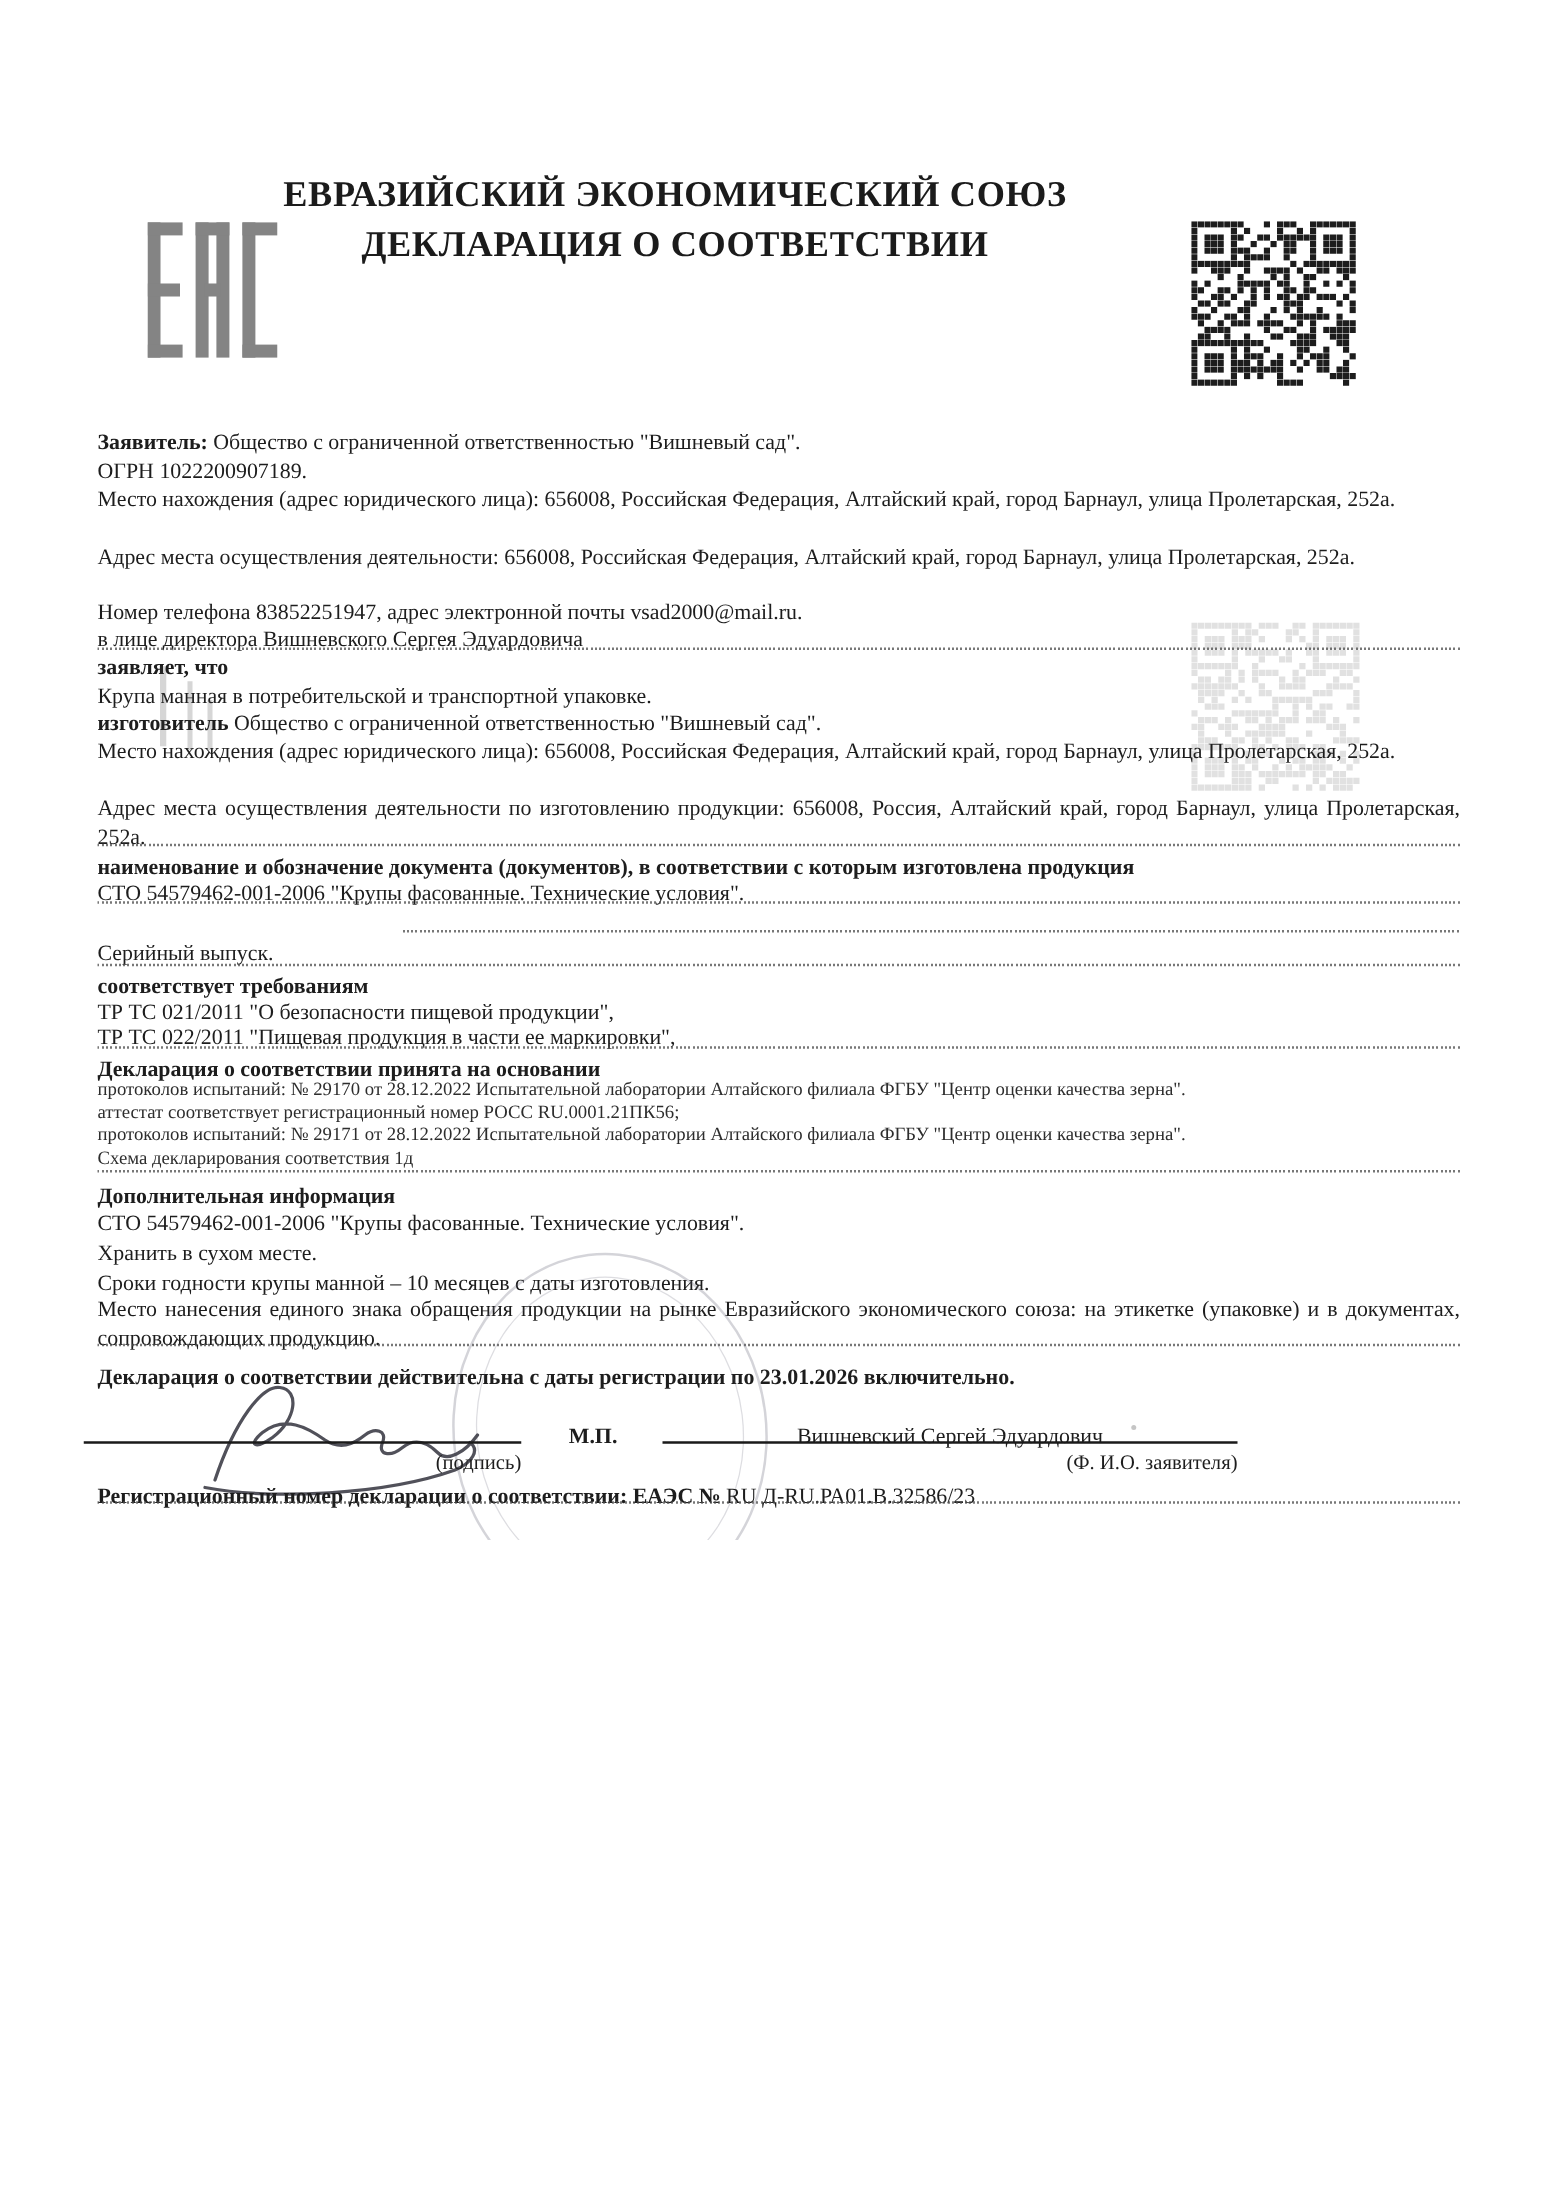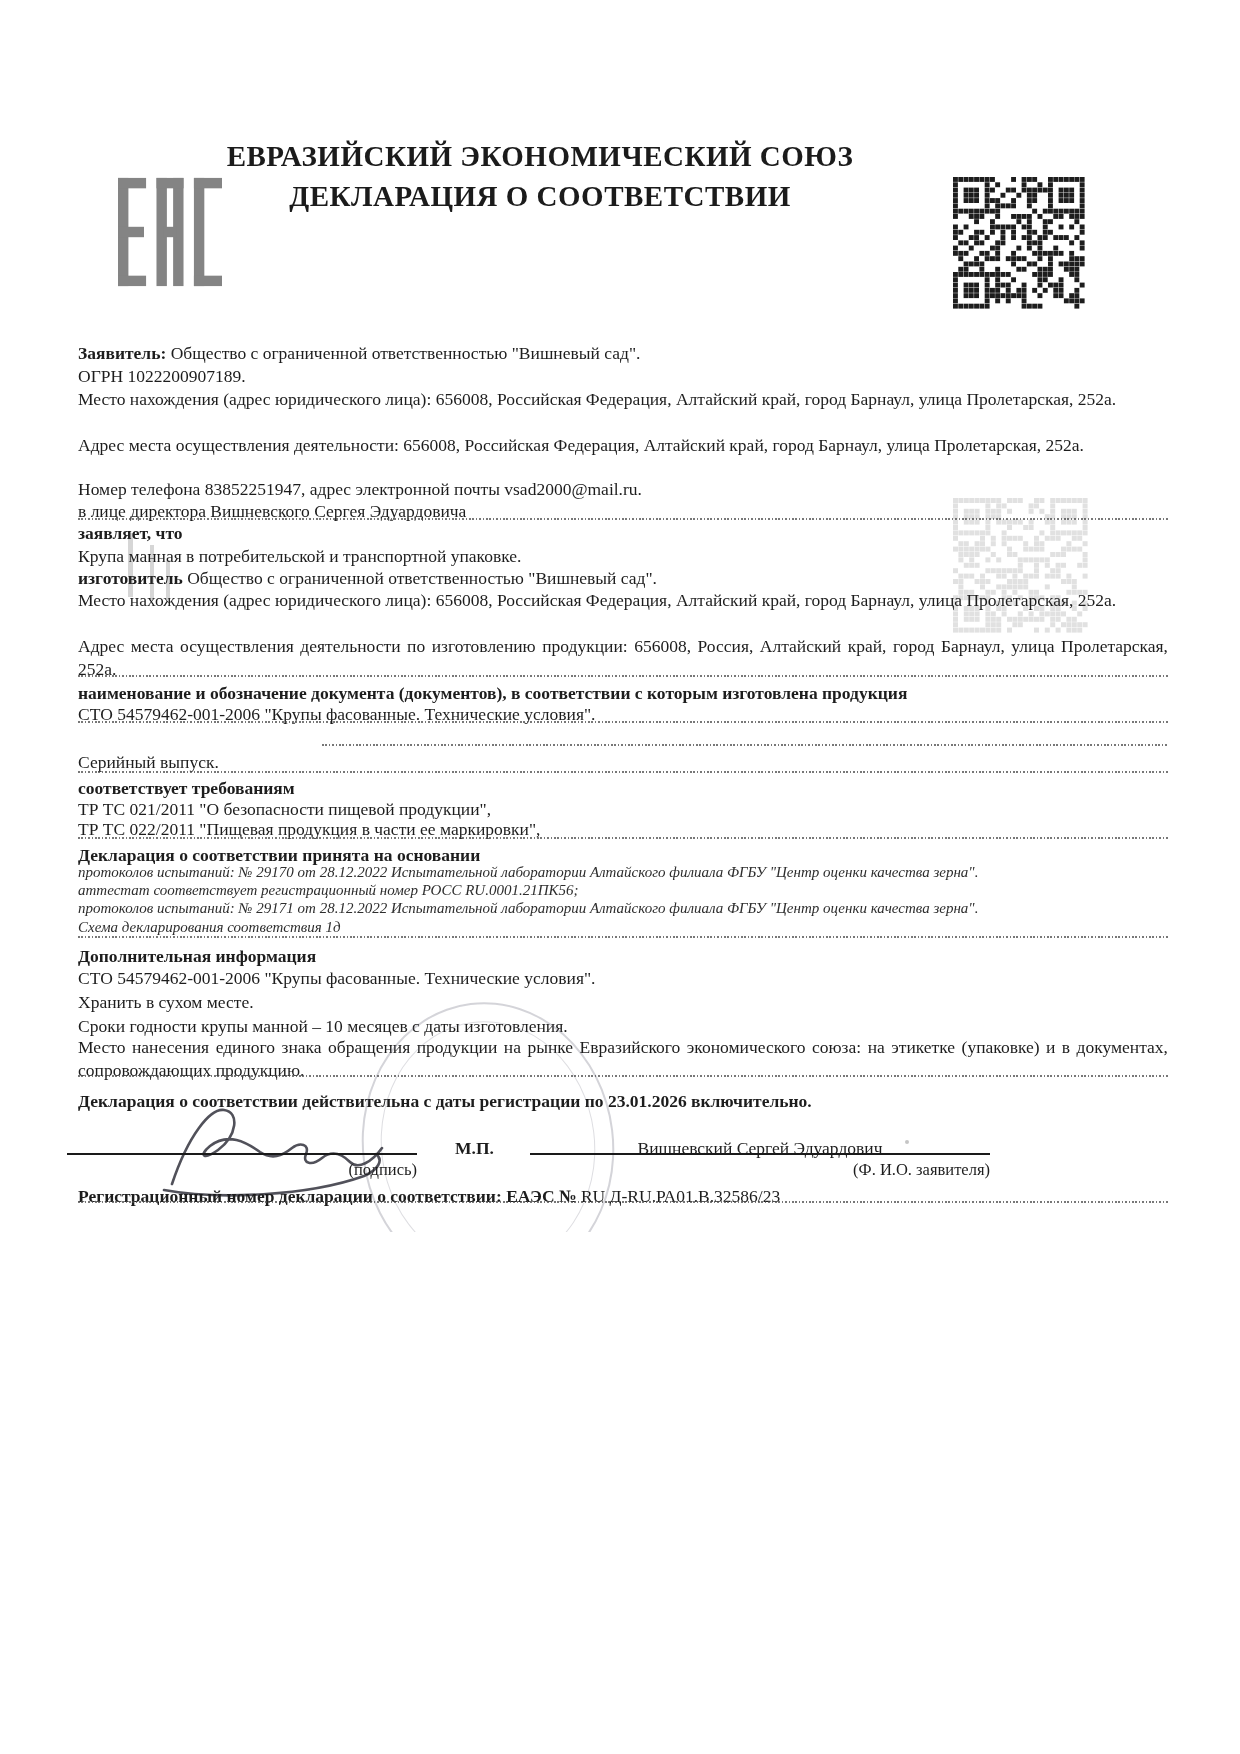--- a/index.html
+++ b/index.html
@@ -14,21 +14,21 @@
   .eac-logo{position:absolute;left:118px;top:172px;width:104px;height:120px;}
   .vh{position:absolute;width:1px;height:1px;overflow:hidden;clip-path:inset(100%);white-space:nowrap;}
 
   .qr{position:absolute;left:953px;top:177px;width:132px;height:132px;}
   .qr-ghost{position:absolute;left:953px;top:498px;width:135px;height:135px;opacity:.17;filter:blur(.4px);}
 
   
   .ln{position:absolute;left:78px;width:1090px;margin:0;font-size:17.5px;line-height:22.5px;color:#1d1d1d;}
   .just{text-align:justify;}
   .b{font-weight:700;}
-  .small{font-size:15px;line-height:18px;color:#2d2d2d;font-style:italic;}
+  .small{font-size:15px;line-height:18px;color:#2d2d2d;}
   .dotsep{position:absolute;left:78px;right:72px;height:2px;opacity:.75;
           background:repeating-linear-gradient(90deg,#4a4a4a 0 1.6px,transparent 1.6px 3.4px);}
   .code-val{position:absolute;left:245px;top:0;}
 
   
   .sig-line{position:absolute;height:2px;background:#1a1a1a;}
   .cap{position:absolute;margin:0;font-size:16.5px;text-align:right;color:#1d1d1d;}
   .mp{position:absolute;left:455px;top:1138px;margin:0;font-size:17.5px;font-weight:700;}
   .fio{position:absolute;left:530px;top:1138px;width:460px;margin:0;font-size:17.5px;text-align:center;}
   .scribble{position:absolute;left:158px;top:1098px;opacity:.88;}

